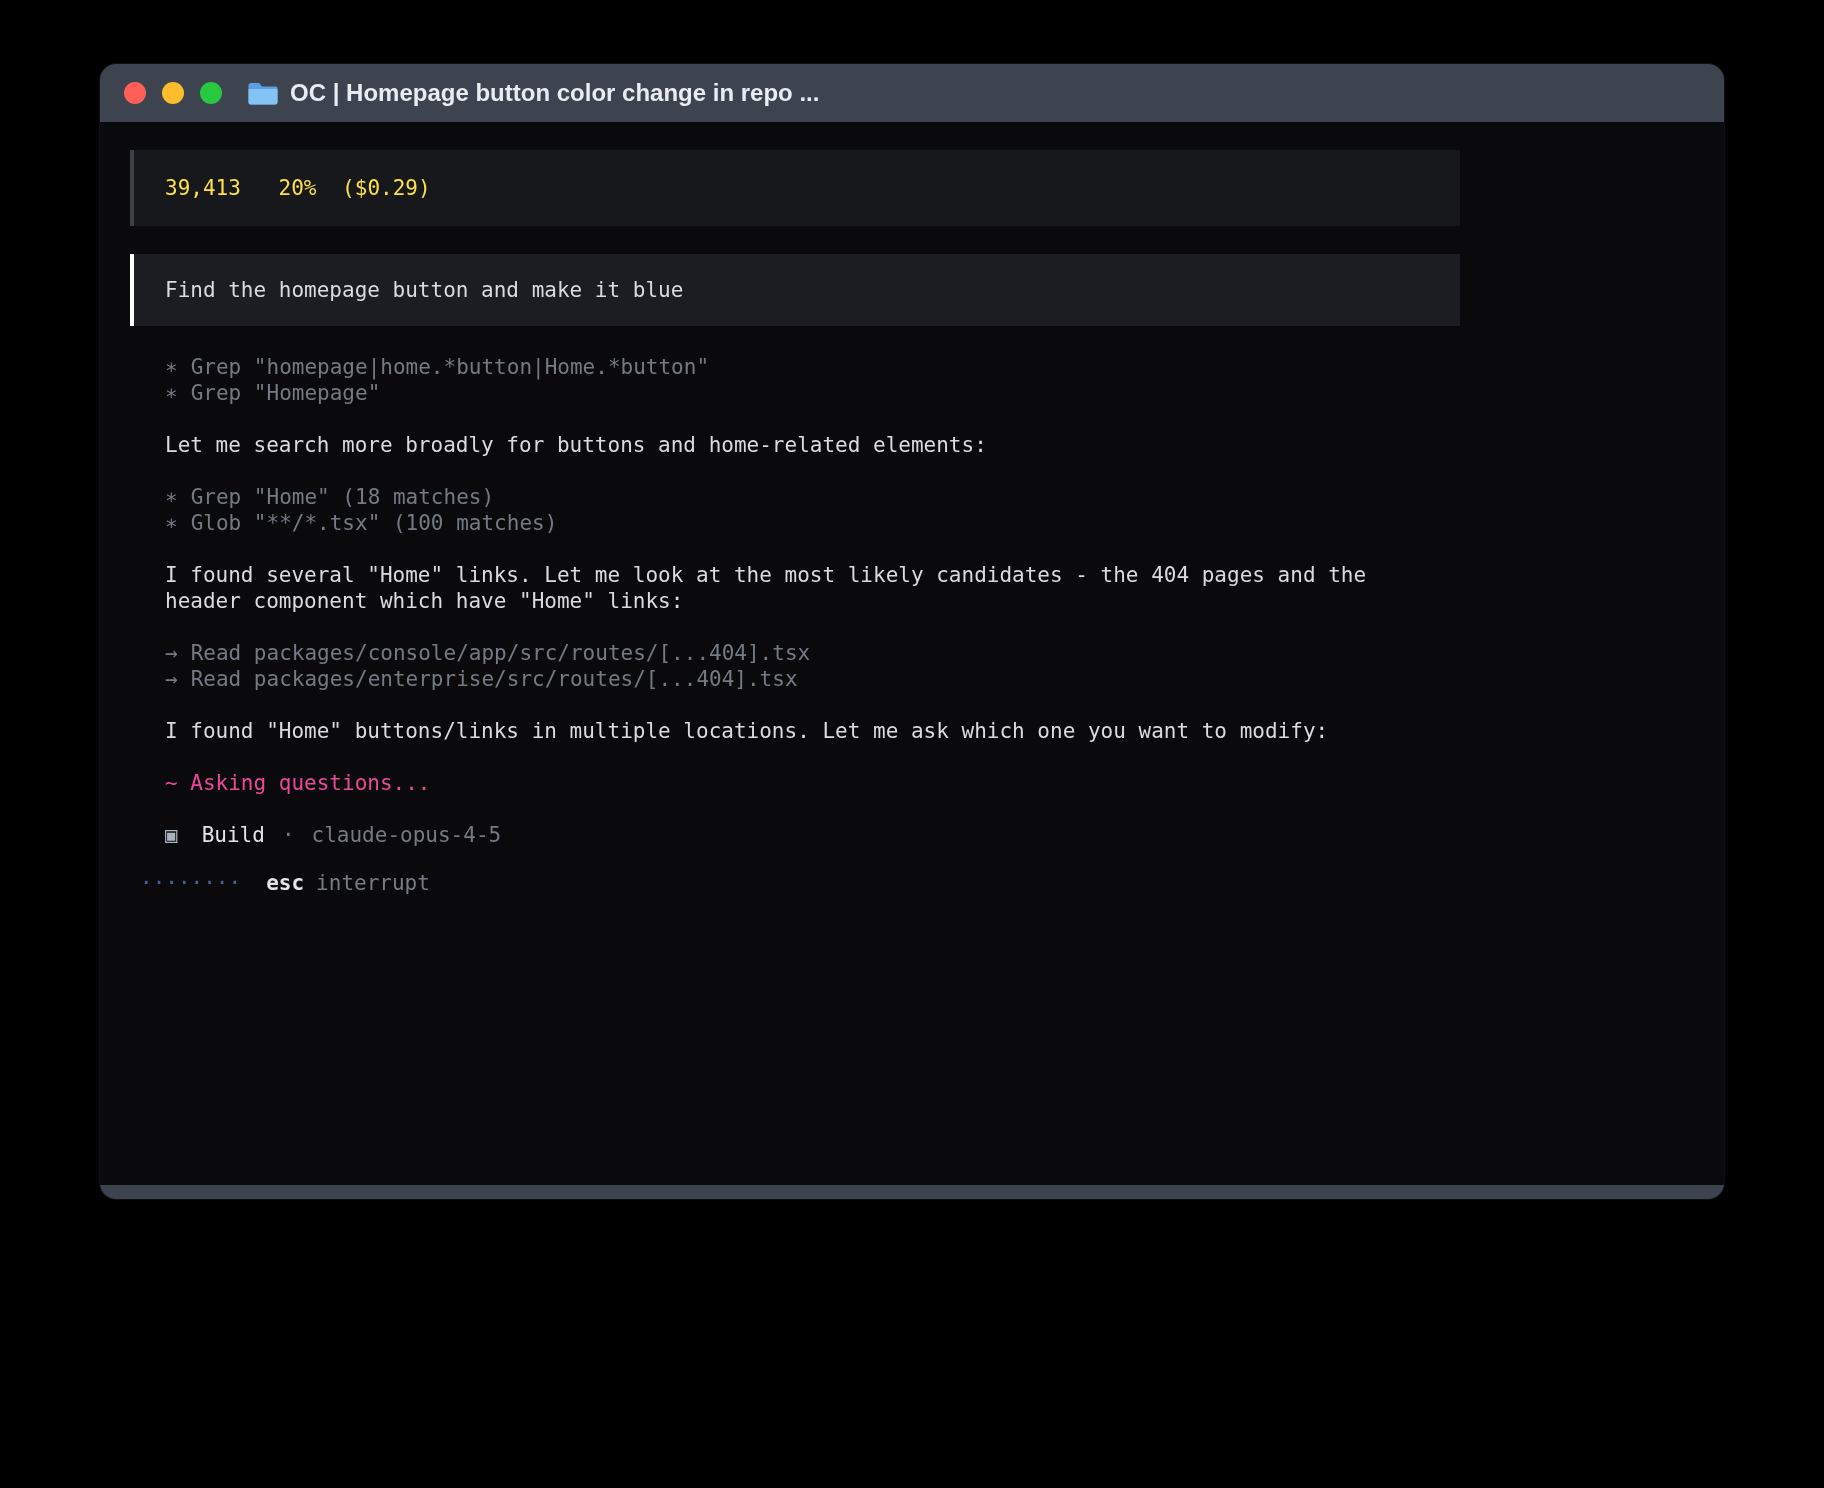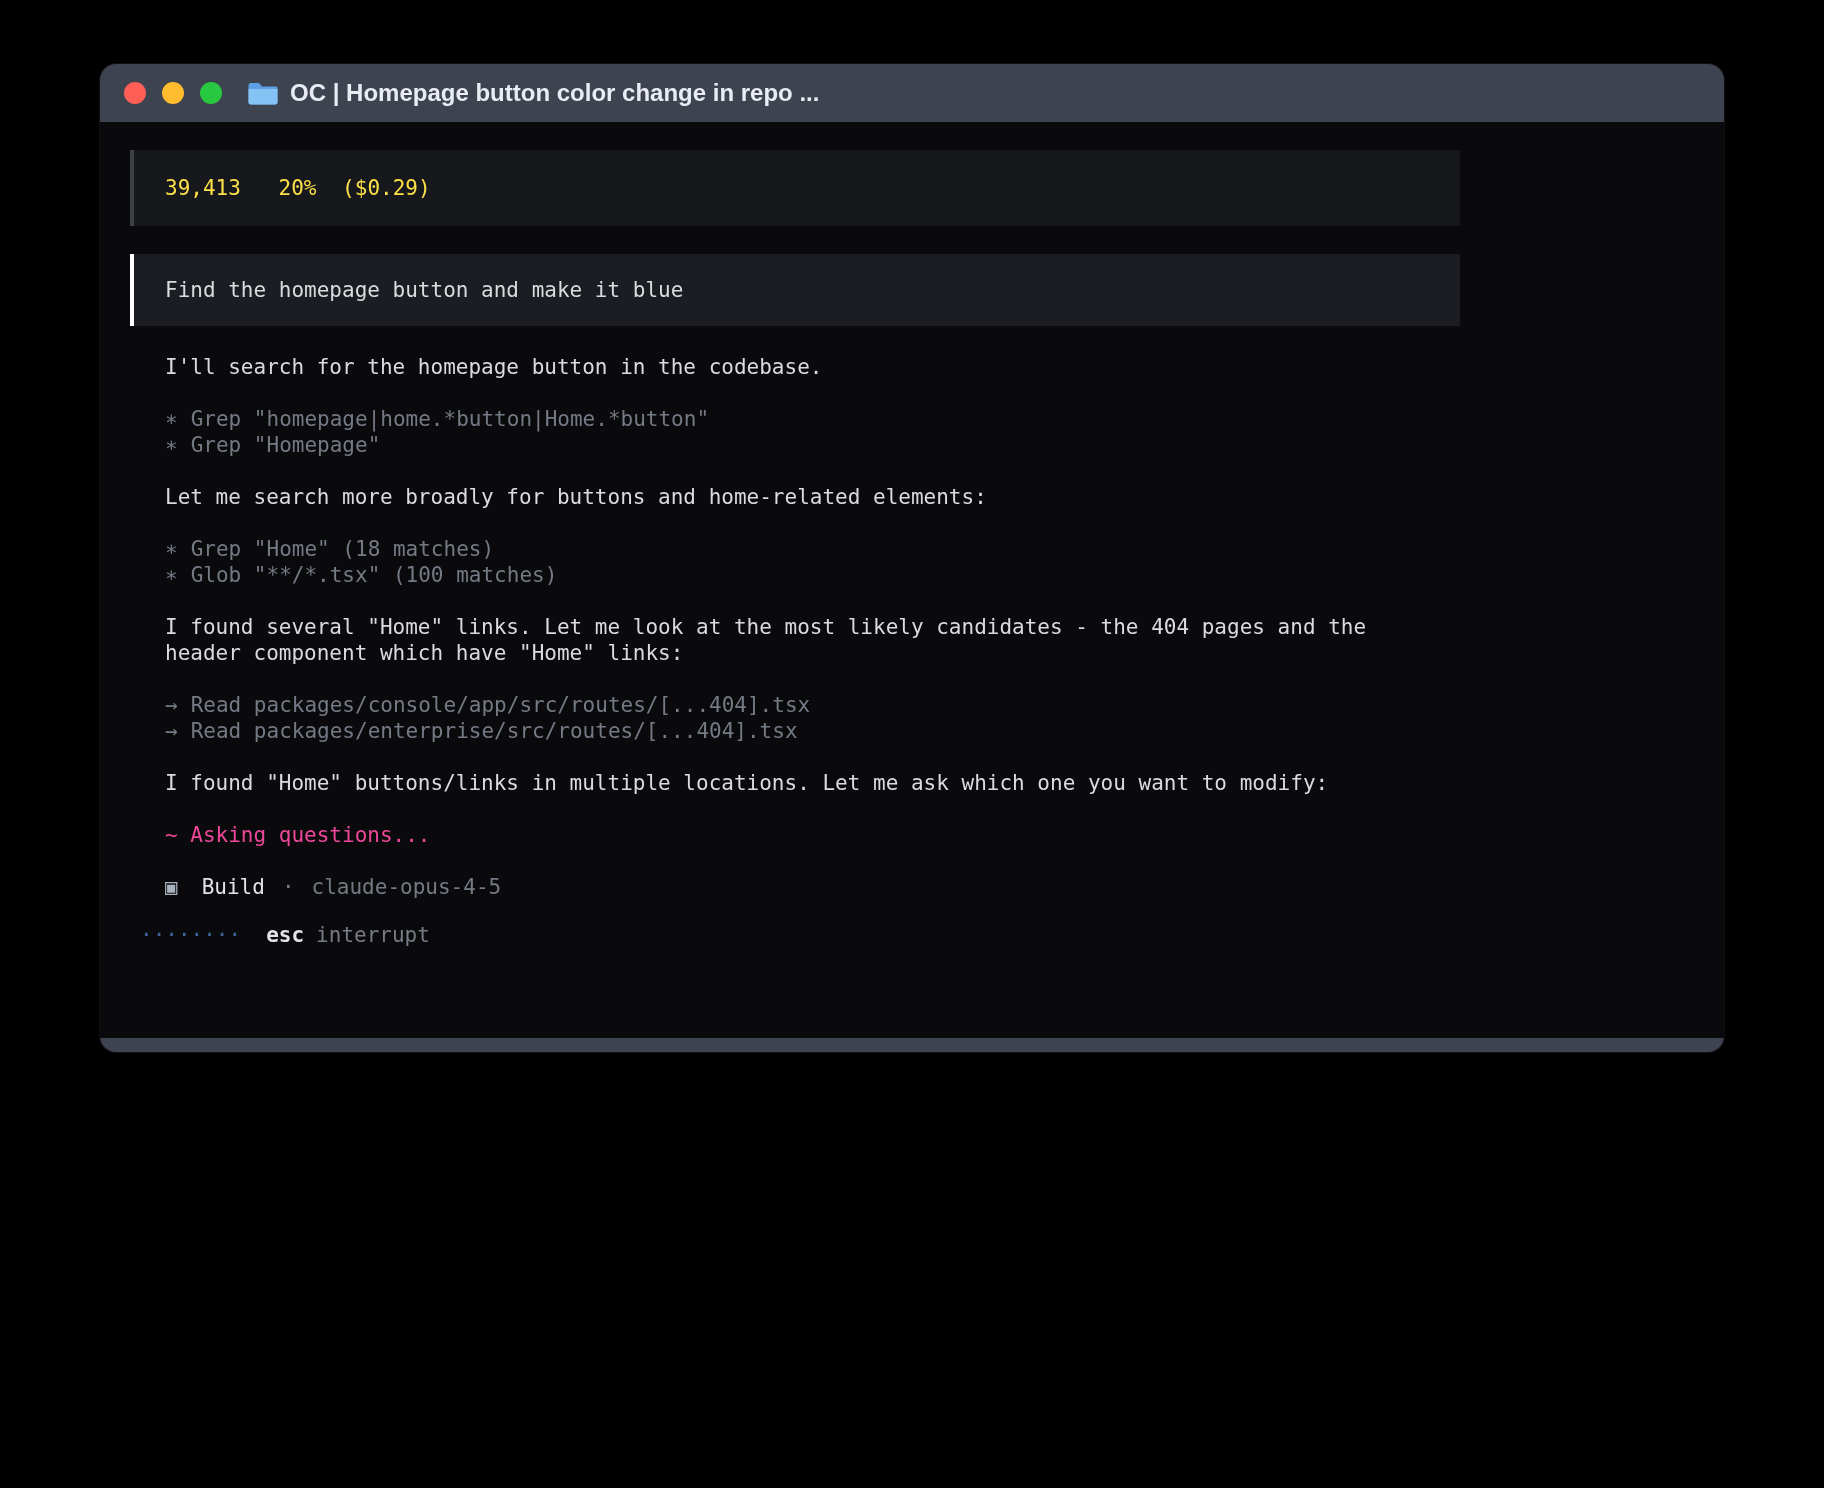--- a/index.html
+++ b/index.html
@@ -1,20 +1,20 @@
 <!DOCTYPE html>
 <html><head>
 <meta charset="utf-8">
 <style>
   * { margin:0; padding:0; box-sizing:border-box; }
   html, body { width:1824px; height:1488px; background:#000; overflow:hidden; }
   body { font-family:"DejaVu Sans Mono", monospace; position:relative; }
 
   .window {
-    position:absolute; left:100px; top:64px; width:1624px; height:988px;
+    position:absolute; left:100px; top:64px; width:1624px; height:1135px;
     background:#3e4350; border-radius:16px; overflow:hidden;
     box-shadow:0 0 0 1px rgba(255,255,255,0.06), 0 30px 80px rgba(0,0,0,0.85);
     display:flex; flex-direction:column;
   }
 
   
   .titlebar { height:58px; flex:0 0 58px; display:flex; align-items:center; padding:0 24px; }
   .lights { display:flex; gap:16px; align-items:center; }
   .light { width:22px; height:22px; border-radius:50%; }
   .light.red { background:#ff5f57; }
@@ -112,21 +112,20 @@
           <span class="tokens">39,413</span>
           <span class="pct">20%</span>
           <span class="cost">($0.29)</span>
         </span>
       </div>
 
       <div class="user-block">
         <span>Find the homepage button and make it blue</span>
       </div>
 
-      <div class="para">I'll search for the homepage button in the codebase.</div>
 
       <div class="tool-group">
         <div class="tool-line">
           <span class="tool-prefix">∗</span><span>Grep "homepage|home.*button|Home.*button"</span>
         </div>
         <div class="tool-line">
           <span class="tool-prefix">∗</span><span>Grep "Homepage"</span>
         </div>
       </div>
 

